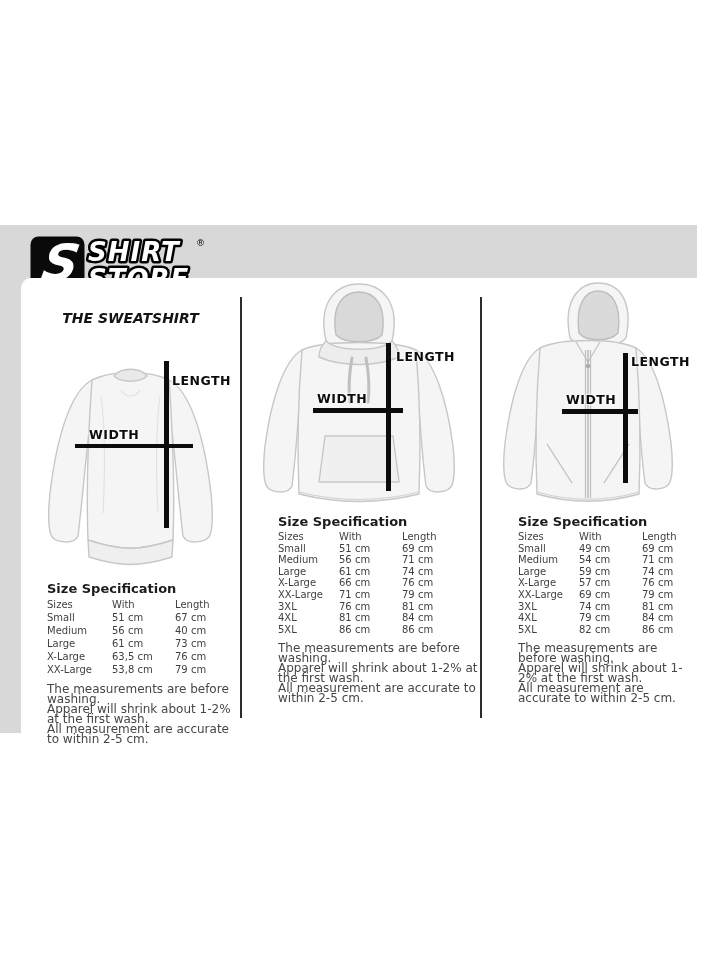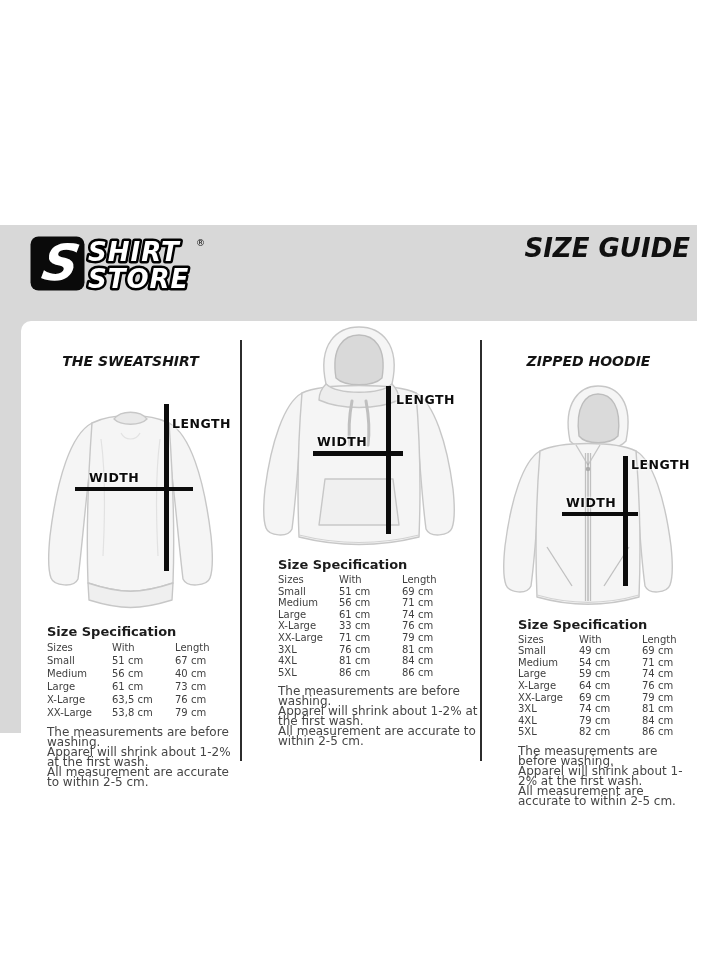--- a/index.html
+++ b/index.html
@@ -9,21 +9,21 @@
   
   .band{position:absolute;left:0;top:225px;width:697px;height:508px;background:#d8d8d8;}
 
   
   .logo{position:absolute;left:30px;top:236px;width:182px;height:56px;}
   .size-guide{position:absolute;top:233px;right:30px;font-size:26px;font-weight:bold;
               font-style:italic;letter-spacing:0px;color:#101010;}
 
   
   .panel{position:absolute;left:21px;top:278px;width:676px;height:455px;background:#ffffff;
-         border-radius:10px 0 0 0;margin-top:43px;}
+         border-radius:10px 0 0 0;}
   .divider{position:absolute;top:19px;width:1.5px;height:421px;background:#2c2c2c;}
   .divider.d1{left:219px;}
   .divider.d2{left:459px;}
 
   .columns{position:absolute;inset:0;display:grid;grid-template-columns:219px 240px 217px;}
   .column{position:relative;}
 
   .col-title{margin-top:32px;text-align:center;font-size:14px;font-weight:bold;
              font-style:italic;color:#141414;letter-spacing:0px;}
 
@@ -79,21 +79,20 @@
   <div class="band"></div>
 
   <svg class="logo" viewBox="0 0 182 56">
     <rect x="0.5" y="0.5" width="54" height="54" rx="8" fill="#0a0a0a"></rect>
     <text transform="translate(28,44) skewX(-10)" text-anchor="middle" font-size="50" font-style="italic" font-weight="bold" fill="#ffffff">S</text>
     <text x="58" y="25" font-size="26" font-style="italic" font-weight="bold" fill="#ffffff" stroke="#000000" stroke-width="5" paint-order="stroke" stroke-linejoin="round" letter-spacing="1">SHIRT</text>
     <text x="166" y="10" font-size="9" fill="#0a0a0a">®</text>
     <text x="58" y="52" font-size="26" font-style="italic" font-weight="bold" fill="#ffffff" stroke="#000000" stroke-width="5" paint-order="stroke" stroke-linejoin="round" letter-spacing="1">STORE</text>
   </svg>
 
-  <div class="size-guide">SIZE GUIDE</div>
 
   <div class="panel">
     <div class="columns">
 
       <section class="column col-a">
         <h2 class="col-title">THE SWEATSHIRT</h2>
         <div class="garment">
           <svg width="219" height="240" viewBox="0 0 219 240">
             <g fill="#f5f5f5" stroke="#c7c7c7" stroke-width="1.4" stroke-linejoin="round">
               <path d="M71,42 C50,53 36,97 29,155 C27,175 27,189 30,197 C33,205 53,207 57,198 C62,157 66,103 71,72 Z"></path>
@@ -203,21 +202,21 @@
                   <td>56 cm</td>
                   <td>71 cm</td>
                 </tr>
                 <tr>
                   <td>Large</td>
                   <td>61 cm</td>
                   <td>74 cm</td>
                 </tr>
                 <tr>
                   <td>X-Large</td>
-                  <td>33 cm</td>
+                  <td>66 cm</td>
                   <td>76 cm</td>
                 </tr>
                 <tr>
                   <td>XX-Large</td>
                   <td>71 cm</td>
                   <td>79 cm</td>
                 </tr>
                 <tr>
                   <td>3XL</td>
                   <td>76 cm</td>
@@ -237,21 +236,20 @@
           </table>
           <div class="notes">
               <div>The measurements are before washing.</div>
               <div>Apparel will shrink about 1-2% at the first wash.</div>
               <div>All measurement are accurate to within 2-5 cm.</div>
             </div>
         </div>
       </section>
 
       <section class="column col-c">
-        <h2 class="col-title">ZIPPED HOODIE</h2>
         <div class="garment">
           <svg width="217" height="232" viewBox="0 0 217 232">
             <g fill="#f5f5f5" stroke="#c7c7c7" stroke-width="1.4" stroke-linejoin="round">
               <path d="M90,60 C82,20 101,5 118,5 C137,5 154,20 146,60 C135,72 101,72 90,60 Z"></path>
               <path d="M99,55 C95,25 106,13 118,13 C131,13 142,25 138,55 C130,64 106,64 99,55 Z" fill="#dadada" stroke="#bdbdbd"></path>
               <path d="M60,70 C43,80 31,118 25,165 C23,184 23,196 26,204 C29,212 47,214 51,205 C56,168 58,122 60,95 Z"></path>
               <path d="M156,70 C173,80 185,118 191,165 C193,184 193,196 190,204 C187,212 169,214 165,205 C160,168 158,122 156,95 Z"></path>
               <path d="M60,70 C80,60 136,60 156,70 C160,120 161,168 159,216 C124,226 92,226 57,216 C55,168 56,120 60,70 Z"></path>
               <path d="M96,64 L108,84 L120,64" fill="none"></path>
             </g>
@@ -291,21 +289,21 @@
                   <td>54 cm</td>
                   <td>71 cm</td>
                 </tr>
                 <tr>
                   <td>Large</td>
                   <td>59 cm</td>
                   <td>74 cm</td>
                 </tr>
                 <tr>
                   <td>X-Large</td>
-                  <td>64 cm</td>
+                  <td>57 cm</td>
                   <td>76 cm</td>
                 </tr>
                 <tr>
                   <td>XX-Large</td>
                   <td>69 cm</td>
                   <td>79 cm</td>
                 </tr>
                 <tr>
                   <td>3XL</td>
                   <td>74 cm</td>

